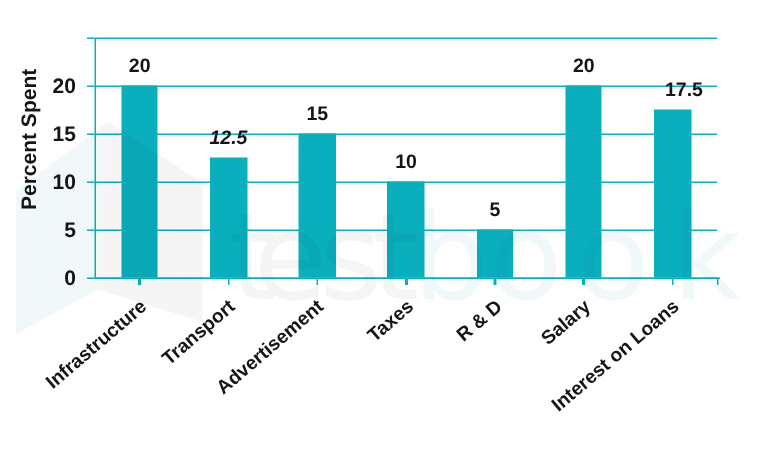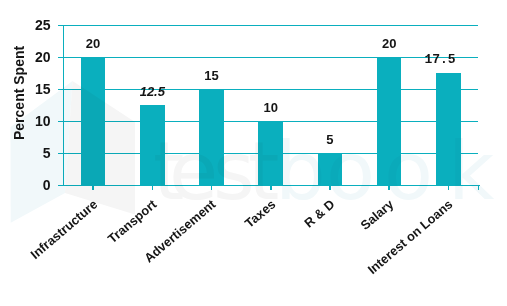--- a/index.html
+++ b/index.html
@@ -55,21 +55,20 @@
       <div class="ytick" style="left: 58.2px; top: 120.76px; width: 5.3px; height: 1.4px; background: rgb(10, 175, 190);"></div>
       <div class="ytlabel" style="left: 0px; width: 50.6px; top: 114.26px;">10</div>
       <div class="gridline" style="left: 63.5px; top: 88.74px; width: 414.5px; height: 1.4px; background: rgb(10, 175, 190);"></div>
       <div class="ytick" style="left: 58.2px; top: 88.74px; width: 5.3px; height: 1.4px; background: rgb(10, 175, 190);"></div>
       <div class="ytlabel" style="left: 0px; width: 50.6px; top: 82.24px;">15</div>
       <div class="gridline" style="left: 63.5px; top: 56.72px; width: 414.5px; height: 1.4px; background: rgb(10, 175, 190);"></div>
       <div class="ytick" style="left: 58.2px; top: 56.72px; width: 5.3px; height: 1.4px; background: rgb(10, 175, 190);"></div>
       <div class="ytlabel" style="left: 0px; width: 50.6px; top: 50.22px;">20</div>
       <div class="gridline" style="left: 63.5px; top: 24.7px; width: 414.5px; height: 1.4px; background: rgb(10, 175, 190);"></div>
       <div class="ytick" style="left: 58.2px; top: 24.7px; width: 5.3px; height: 1.4px; background: rgb(10, 175, 190);"></div>
-      <div class="ytlabel" style="left: 0px; width: 50.6px; top: 18.2px;">25</div>
       <div class="yaxis" style="left: 62.7px; top: 25.4px; width: 1.6px; height: 161.1px; background: rgb(10, 175, 190);"></div>
       <div class="xaxis" style="left: 62.7px; top: 184.8px; width: 416.9px; height: 1.6px; background: rgb(10, 175, 190);"></div>
       <div class="xtick" style="left: 477.8px; top: 184.8px; width: 1.6px; height: 5.5px; background: rgb(10, 175, 190);"></div>
       <div class="bar" style="left: 80.8071px; top: 57.42px; width: 24.6px; height: 128.08px; background: rgb(10, 175, 190);"></div>
       <div class="xtick" style="left: 92.3071px; top: 186.1px; width: 1.6px; height: 4.2px; background: rgb(10, 175, 190);"></div>
       <div class="vlabel" style="left: 53.1071px; width: 80px; top: 36.92px;">20</div>
       <div class="xlabel" style="left: -108.093px; width: 200px; top: 197.5px; transform: rotate(-40.5deg);">Infrastructure</div>
       <div class="bar" style="left: 140.021px; top: 105.45px; width: 24.6px; height: 80.05px; background: rgb(10, 175, 190);"></div>
       <div class="xtick" style="left: 151.521px; top: 186.1px; width: 1.6px; height: 4.2px; background: rgb(10, 175, 190);"></div>
       <div class="vlabel" style="left: 112.321px; width: 80px; top: 84.95px; font-style: italic;">12.5</div>
@@ -85,18 +84,18 @@
       <div class="bar" style="left: 317.664px; top: 153.48px; width: 24.6px; height: 32.02px; background: rgb(10, 175, 190);"></div>
       <div class="xtick" style="left: 329.164px; top: 186.1px; width: 1.6px; height: 4.2px; background: rgb(10, 175, 190);"></div>
       <div class="vlabel" style="left: 289.964px; width: 80px; top: 132.98px;">5</div>
       <div class="xlabel" style="left: 128.764px; width: 200px; top: 197.5px; transform: rotate(-40.5deg);">R &amp; D</div>
       <div class="bar" style="left: 376.879px; top: 57.42px; width: 24.6px; height: 128.08px; background: rgb(10, 175, 190);"></div>
       <div class="xtick" style="left: 388.379px; top: 186.1px; width: 1.6px; height: 4.2px; background: rgb(10, 175, 190);"></div>
       <div class="vlabel" style="left: 349.179px; width: 80px; top: 36.92px;">20</div>
       <div class="xlabel" style="left: 187.979px; width: 200px; top: 197.5px; transform: rotate(-40.5deg);">Salary</div>
       <div class="bar" style="left: 436.093px; top: 73.43px; width: 24.6px; height: 112.07px; background: rgb(10, 175, 190);"></div>
       <div class="xtick" style="left: 447.593px; top: 186.1px; width: 1.6px; height: 4.2px; background: rgb(10, 175, 190);"></div>
-      <div class="vlabel" style="left: 400px; width: 80px; top: 52.93px; font-family: Liberation Mono, monospace;">17.5</div>
+      <div class="vlabel" style="left: 416px; width: 80px; top: 52.93px;">17.5</div>
       <div class="xlabel" style="left: 247.193px; width: 200px; top: 197.5px; transform: rotate(-40.5deg);">Interest on Loans</div>
       <div id="ytitle" style="left: 12.3px; top: 139.5px; transform: rotate(-90deg);">Percent Spent</div>
     </div>
 
 </div>
 
 </body></html>

